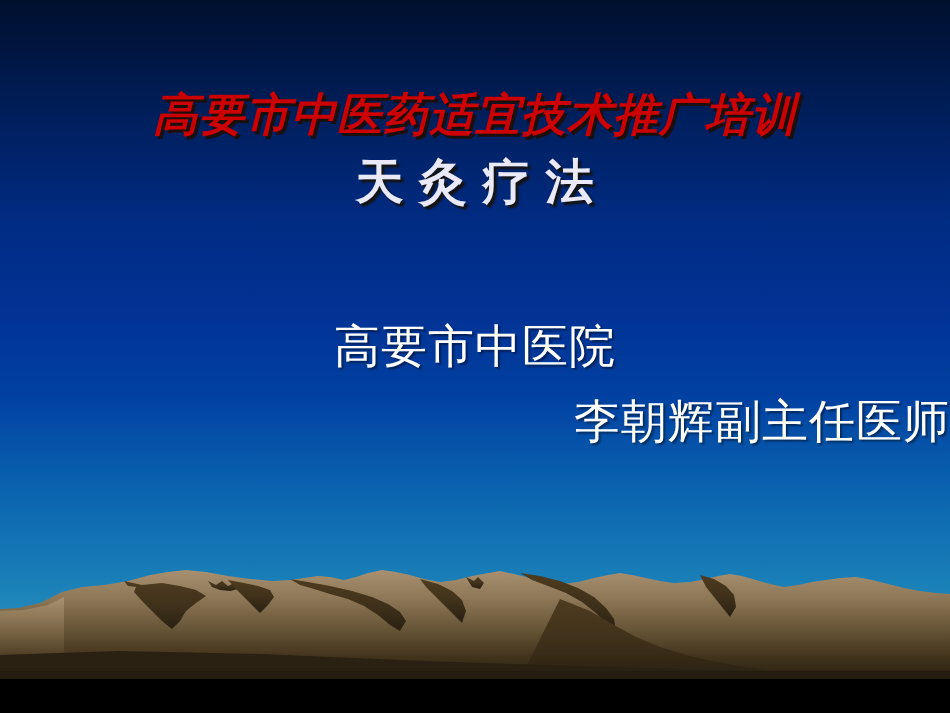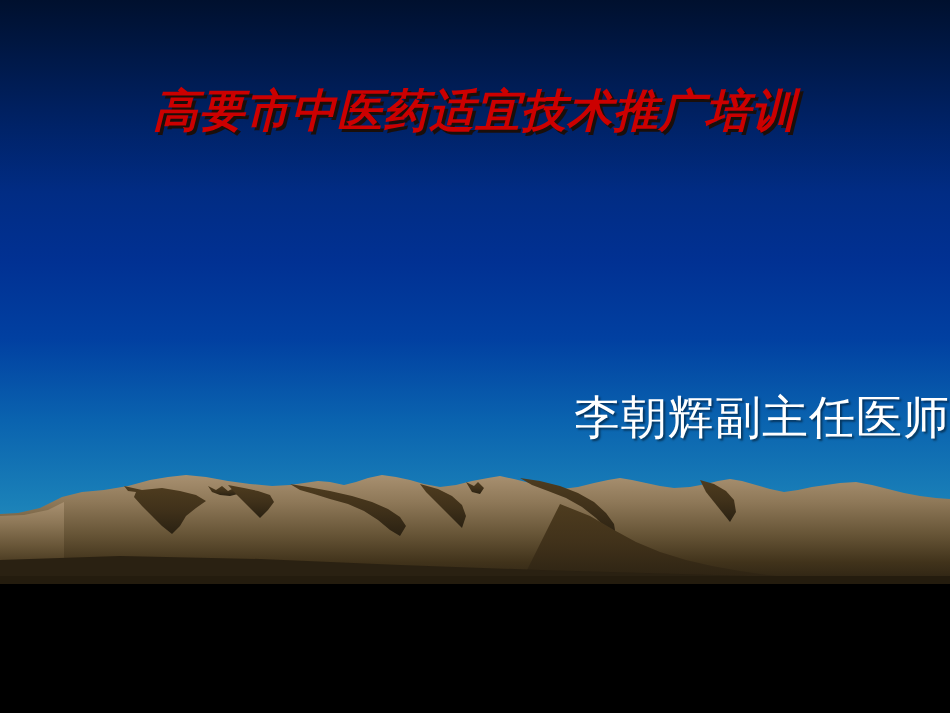--- a/index.html
+++ b/index.html
@@ -3,23 +3,23 @@
 <meta charset="utf-8">
 <style>
   html, body {
     margin: 0;
     padding: 0;
     background: #000;
   }
   #slide {
     position: relative;
     width: 950px;
-    height: 584px;
+    height: 679px;
     overflow: hidden;
-    font-family: Liberation Mono, monospace;
+    font-family: Liberation Sans, sans-serif;
     -webkit-font-smoothing: antialiased;
   }
 
   
   #sky {
     position: absolute;
     inset: 0;
     background: linear-gradient(to bottom,
         #00102e   0%,
         #001640   7%,
@@ -189,18 +189,20 @@
 
     <path fill="#2a2112" d="M0,96 L120,92 L260,95 L400,101 L540,106 L680,110 L820,114
              L950,117 L950,120 L0,120 Z"></path>
   </svg>
 
   <div id="ground-strip"></div>
 
   <div id="text-layer">
     <div class="line" id="title-main">高要市中医药适宜技术推广培训</div>
 
-
+    <div class="line" id="title-sub">天 灸 疗 法</div>
+
+    <div class="line" id="org-line">高要市中医院</div>
 
     <div class="line" id="person-line">李朝辉副主任医师</div>
   </div>
 
 </div>
 
 </body></html>

